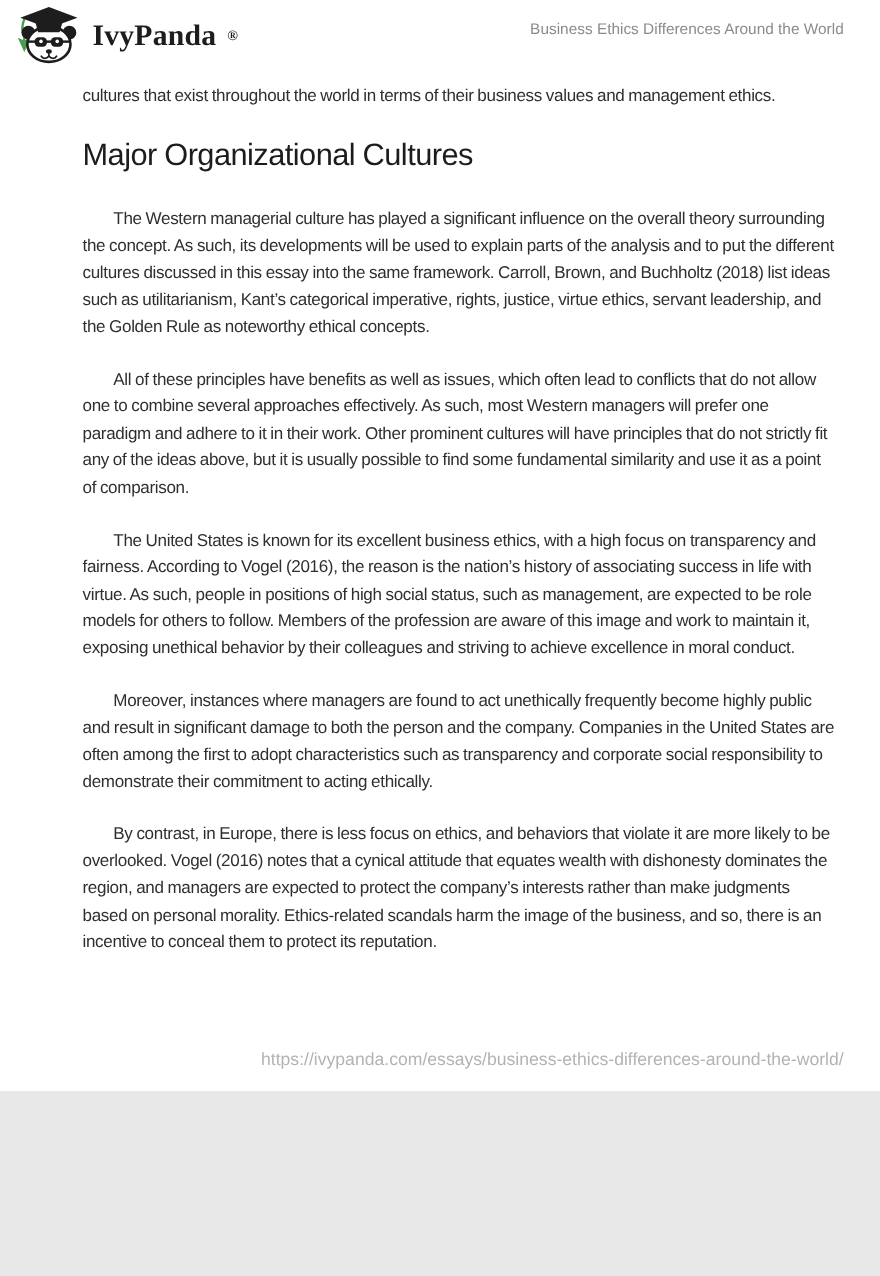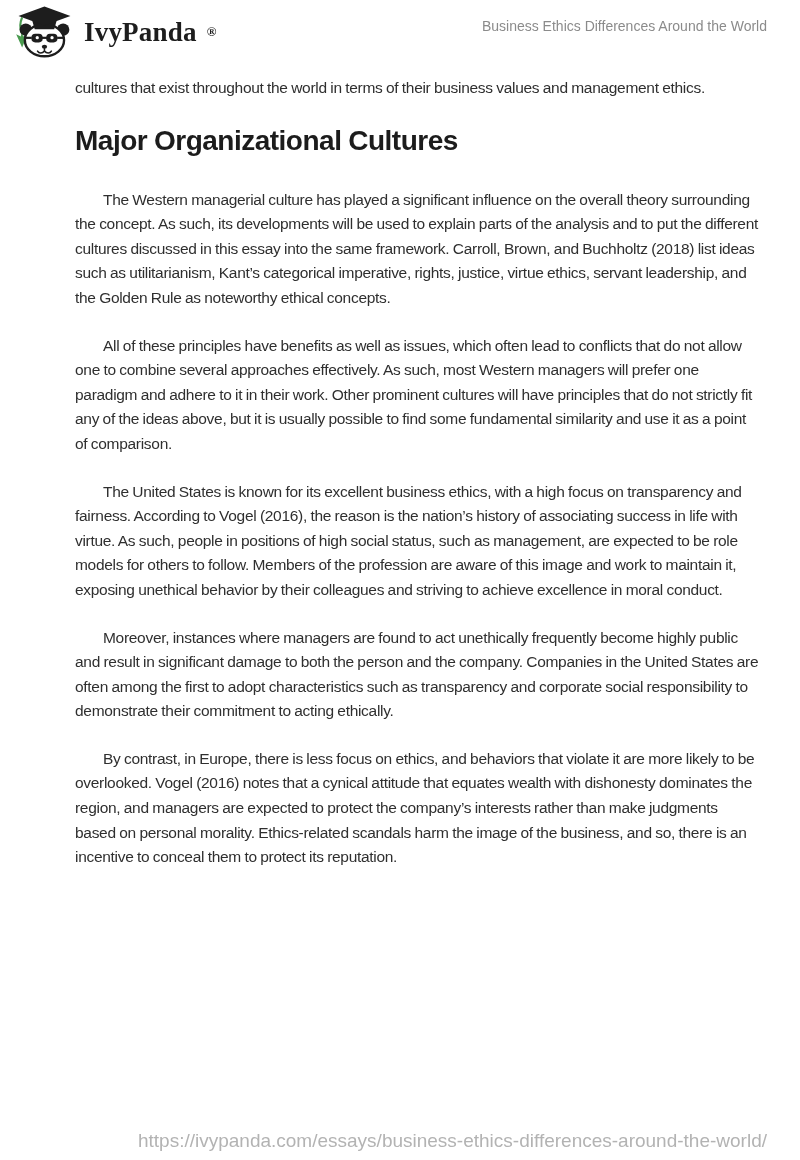--- a/index.html
+++ b/index.html
@@ -2,21 +2,21 @@
 <html style="--page-bg: #ffffff; --body-text: #2f2f2f; --heading-text: #1c1c1c; --header-title: #8b8b8b; --footer-url: #b3b3b3; --brand-text: #1d1d1d; --tassel-green: #4a9a4f;"><head>
 <meta charset="utf-8">
 <style>
   * { margin: 0; padding: 0; box-sizing: border-box; }
   html, body { background: #e8e8e8; }
   body { font-family: "Liberation Sans", sans-serif; }
 
   .page {
     position: relative;
     width: 800px;
-    height: 1160px;
+    height: 992px;
     margin: 0 auto;
     background: var(--page-bg, #ffffff);
     overflow: hidden;
   }
 
   
   .header {
     display: flex;
     align-items: flex-start;
     padding: 5px 33px 0 13px;
@@ -59,33 +59,33 @@
     font-size: 15.5px;
     line-height: 24.6px;
     letter-spacing: -0.3px;
     word-spacing: -0.5px;
     text-align: left;
   }
   .content p { margin: 0 0 23px 0; }
   .content p.indent { text-indent: 28px; }
   .section-heading {
     font-size: 28px;
-    font-weight: 700;
+    font-weight: 400;
     color: var(--heading-text, #1c1c1c);
     letter-spacing: -0.5px;
     line-height: 34px;
     margin: 15px 0 30px 0;
   }
 
   
   .footer {
     position: absolute;
     right: 33px;
-    bottom: 8px;
-    font-size: 19px;
+    bottom: 19px;
+    font-size: 16px;
     color: var(--footer-url, #b3b3b3);
   }
 </style>
 </head>
 <body>
 
 <div class="page">
 
   <div class="header">
     <div class="brand">

